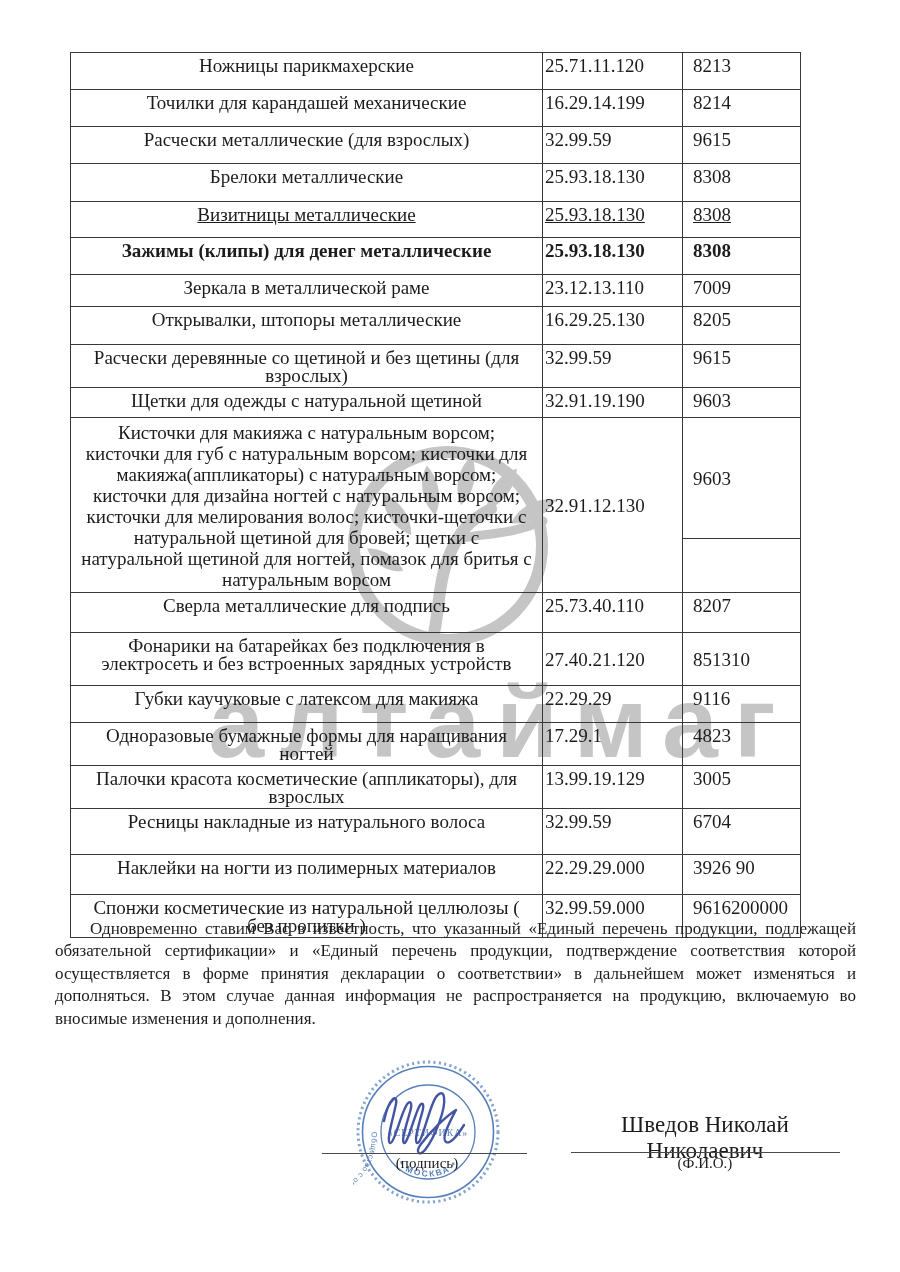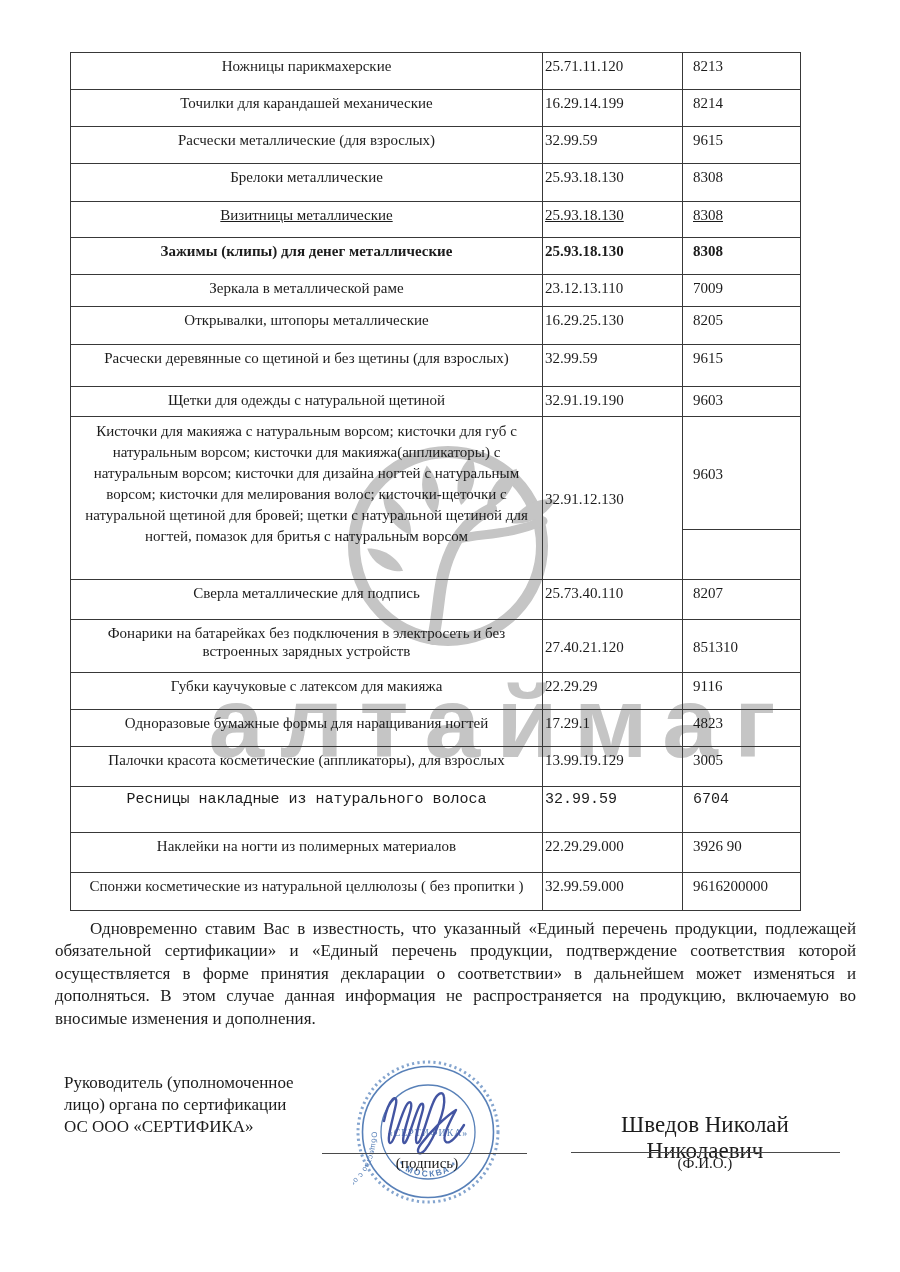--- a/index.html
+++ b/index.html
@@ -13,21 +13,21 @@
   .wm-brand{position:absolute;left:500px;top:672px;transform:translateX(-50%);
             font-family:"Liberation Sans",sans-serif;font-weight:bold;font-size:100px;
             line-height:1;letter-spacing:16px;color:var(--watermark-gray);white-space:nowrap;}
   .wm-tagline{position:absolute;left:518px;top:786px;transform:translateX(-50%);
             font-family:"Liberation Sans",sans-serif;font-size:27px;letter-spacing:7px;
             word-spacing:12px;color:var(--watermark-gray);white-space:nowrap;}
   
   .doc-table{position:absolute;left:70px;top:52px;width:730px;z-index:1;
              border-collapse:collapse;table-layout:fixed;}
   .col-name{width:472px;} .col-code{width:140px;} .col-tnved{width:118px;}
-  .doc-table td{border:1.5px solid var(--border-dark);font-size:15px;line-height:18px;
+  .doc-table td{border:1.5px solid var(--border-dark);font-size:19px;line-height:18px;
                 vertical-align:top;padding:4px 2px 2px;overflow:hidden;}
   td.c-name{text-align:center;padding-left:10px;padding-right:10px;}
   td.c-code{text-align:left;padding-left:2px;}
   td.c-tnved{text-align:left;padding-left:10px;}
   td.v-mid{vertical-align:middle;}
   td.lh-lg{line-height:21px;}
   
   .paragraph{position:absolute;left:55px;top:918px;width:801px;z-index:1;margin:0;
              font-size:17px;line-height:22.4px;text-align:justify;text-indent:35px;}
   
@@ -155,45 +155,40 @@
         <tr style="height: 37px;">
           <td class="c-name">Одноразовые бумажные формы для наращивания ногтей</td>
           <td class="c-code">17.29.1</td>
           <td class="c-tnved">4823</td>
         </tr>
         <tr style="height: 40px;">
           <td class="c-name">Палочки красота косметические (аппликаторы), для взрослых</td>
           <td class="c-code">13.99.19.129</td>
           <td class="c-tnved">3005</td>
         </tr>
-        <tr style="height: 46px; font-family: Liberation Mono, monospace;">
+        <tr style="height: 46px;">
           <td class="c-name">Ресницы накладные из натурального волоса</td>
           <td class="c-code">32.99.59</td>
           <td class="c-tnved">6704</td>
         </tr>
         <tr style="height: 40px;">
           <td class="c-name">Наклейки на ногти из полимерных материалов</td>
           <td class="c-code">22.29.29.000</td>
           <td class="c-tnved">3926 90</td>
         </tr>
         <tr style="height: 38px;">
           <td class="c-name">Спонжи косметические из натуральной целлюлозы ( без пропитки )</td>
           <td class="c-code">32.99.59.000</td>
           <td class="c-tnved">9616200000</td>
         </tr>
       </tbody>
   </table>
 
   <p class="paragraph">Одновременно ставим Вас в известность, что указанный «Единый перечень продукции, подлежащей обязательной сертификации» и «Единый перечень продукции, подтверждение соответствия которой осуществляется в форме принятия декларации о соответствии» в дальнейшем может изменяться и дополняться. В этом случае данная информация не распространяется на продукцию, включаемую во вносимые изменения и дополнения.</p>
 
-  <div class="sig-left">
-    <div>Руководитель (уполномоченное</div>
-    <div>лицо) органа по сертификации</div>
-    <div>ОС ООО «СЕРТИФИКА»</div>
-  </div>
 
   <svg class="stamp" width="150" height="150" viewBox="0 0 150 150">
     <defs>
       <path id="ringPath" d="M 18.5 75 A 56.5 56.5 0 1 1 18.49 74.9"></path>
       <path id="moscowPath" d="M 36 98 A 46 46 0 0 0 114 98"></path>
     </defs>
     <circle class="st-beaded" cx="75" cy="75" r="70"></circle>
     <circle class="st-circle" cx="75" cy="75" r="65.5"></circle>
     <circle class="st-circle thin" cx="75" cy="75" r="47"></circle>
     <text class="st-ring-text">

